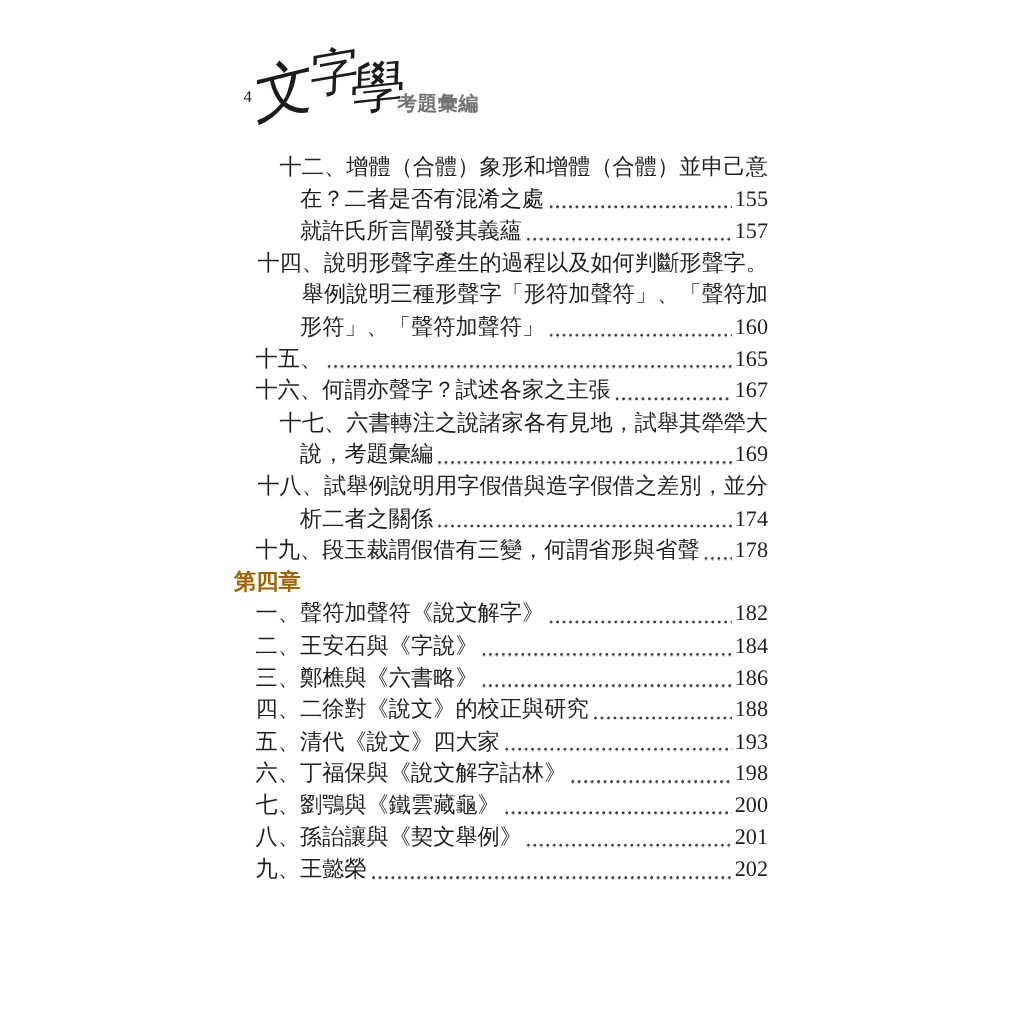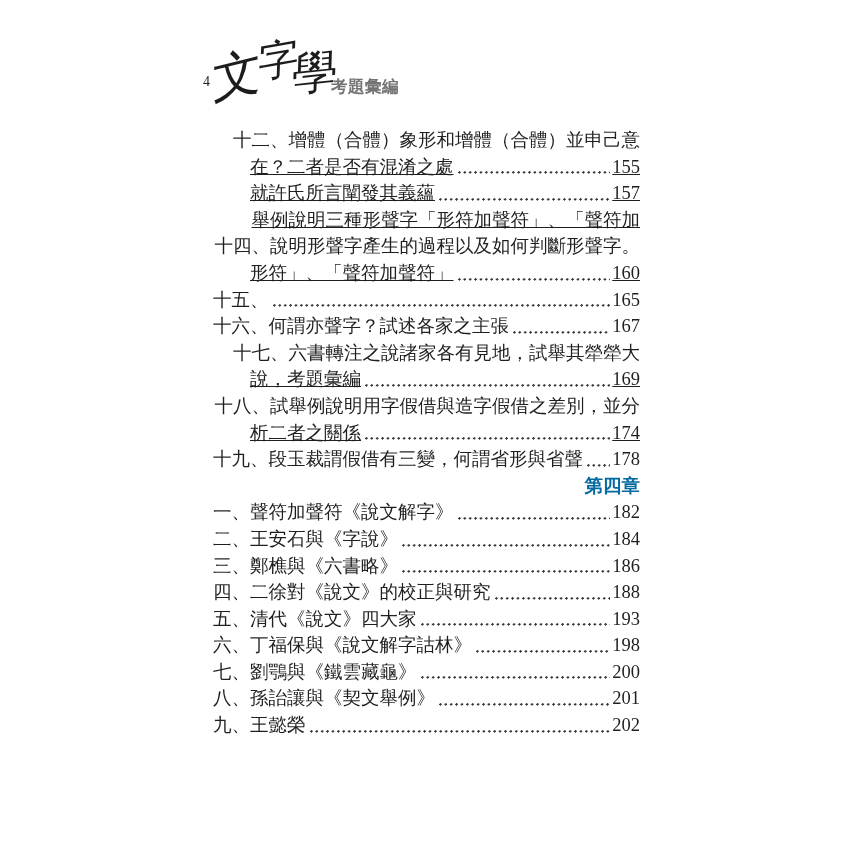--- a/index.html
+++ b/index.html
@@ -14,22 +14,22 @@
   #sc1{left:258px;top:33px;font-size:41px;transform:rotate(-10deg) skewX(-12deg);}
   #sc2{left:292px;top:42px;font-size:46px;transform:rotate(-6deg) skewX(-8deg);}
   #subtitle{position:absolute;left:331px;top:76px;font-size:16.5px;font-weight:700;letter-spacing:0.5px;color:#737373;}
   
   #toc{
     position:absolute;left:195px;top:127px;width:445px;
     font-size:18.5px;line-height:26.6px;letter-spacing:0px;
   }
   .row{display:flex;white-space:nowrap;justify-content:flex-end;}
   .row.first{padding-left:18px;}
-  .row.cont{padding-left:55px;text-decoration:underline;}
-  .row.chapter{padding-left:0;font-weight:700;color:#0369a1;}
+  .row.cont{padding-left:55px;}
+  .row.chapter{padding-left:0;font-weight:700;color:#a16207;flex-direction:column;}
   .ch-title{margin-left:16px;}
   .num,.txt{white-space:pre;}
   .leader{
     flex:1 1 auto;min-width:8px;align-self:flex-end;height:3px;
     margin:0 2px 6px 4px;
     background-image:radial-gradient(circle at 1.4px 1.4px,#3a3a3a 1.05px,rgba(0,0,0,0) 1.35px);
     background-size:5.4px 3px;background-repeat:repeat-x;background-position:left bottom;
   }
   .pg{white-space:pre;}
 </style>
@@ -53,26 +53,26 @@
       <div class="row cont">
         <span class="txt">在？二者是否有混淆之處</span>
         <span class="leader"></span>
         <span class="pg">155</span>
       </div>
       <div class="row cont">
         <span class="txt">就許氏所言闡發其義蘊</span>
         <span class="leader"></span>
         <span class="pg">157</span>
       </div>
-      <div class="row cont">
-        <span class="txt">舉例說明三種形聲字「形符加聲符」、「聲符加</span>
-      </div>
       <div class="row first">
         <span class="num">十四、</span>
         <span class="txt">說明形聲字產生的過程以及如何判斷形聲字。</span>
+      </div>
+      <div class="row cont">
+        <span class="txt">舉例說明三種形聲字「形符加聲符」、「聲符加</span>
       </div>
       <div class="row cont">
         <span class="txt">形符」、「聲符加聲符」</span>
         <span class="leader"></span>
         <span class="pg">160</span>
       </div>
       <div class="row first">
         <span class="num">十五、</span>
         <span class="leader"></span>
         <span class="pg">165</span>

